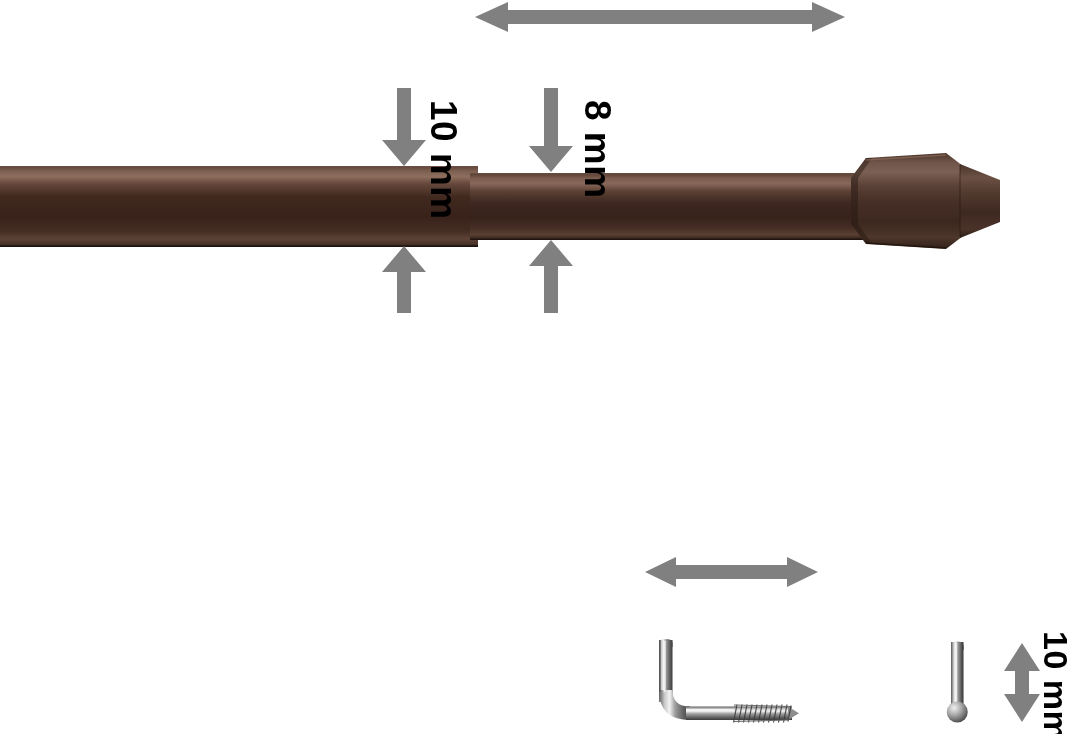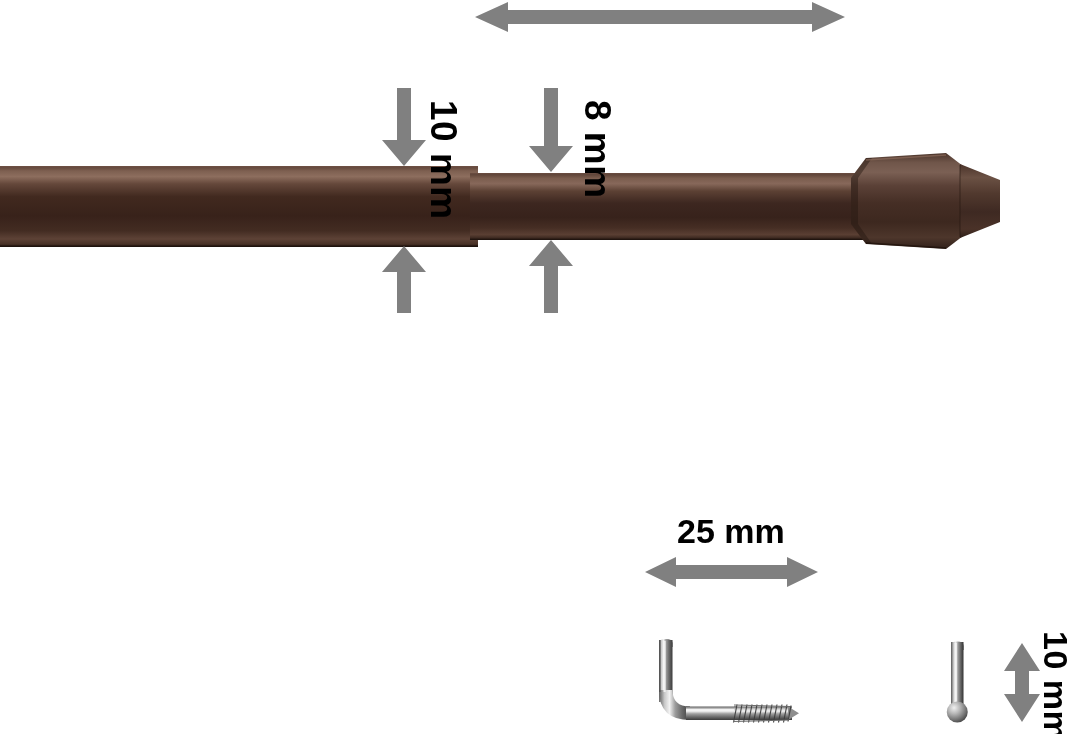--- a/index.html
+++ b/index.html
@@ -249,17 +249,16 @@
       <path d="M 1022 643
                L 1040 671 L 1029 671 L 1029 694 L 1040 694 L 1022 722
                L 1004 694 L 1015 694 L 1015 671 L 1004 671 Z" fill="#808080"></path>
     </g>
   </svg>
 
   <div class="dim-label rot-cw" style="left:462px; top:100px; font-size:37px;">10 mm</div>
 
   <div class="dim-label rot-cw" style="left:616px; top:100px; font-size:37px;">8 mm</div>
 
-  <div class="label-horiz" style="left:677px; top:514px; font-size:34px;">25 mm</div>
 
   <div class="dim-label rot-cw" style="left:1073px; top:631px; font-size:34px;">10 mm</div>
 
 </div>
 
 </body></html>

